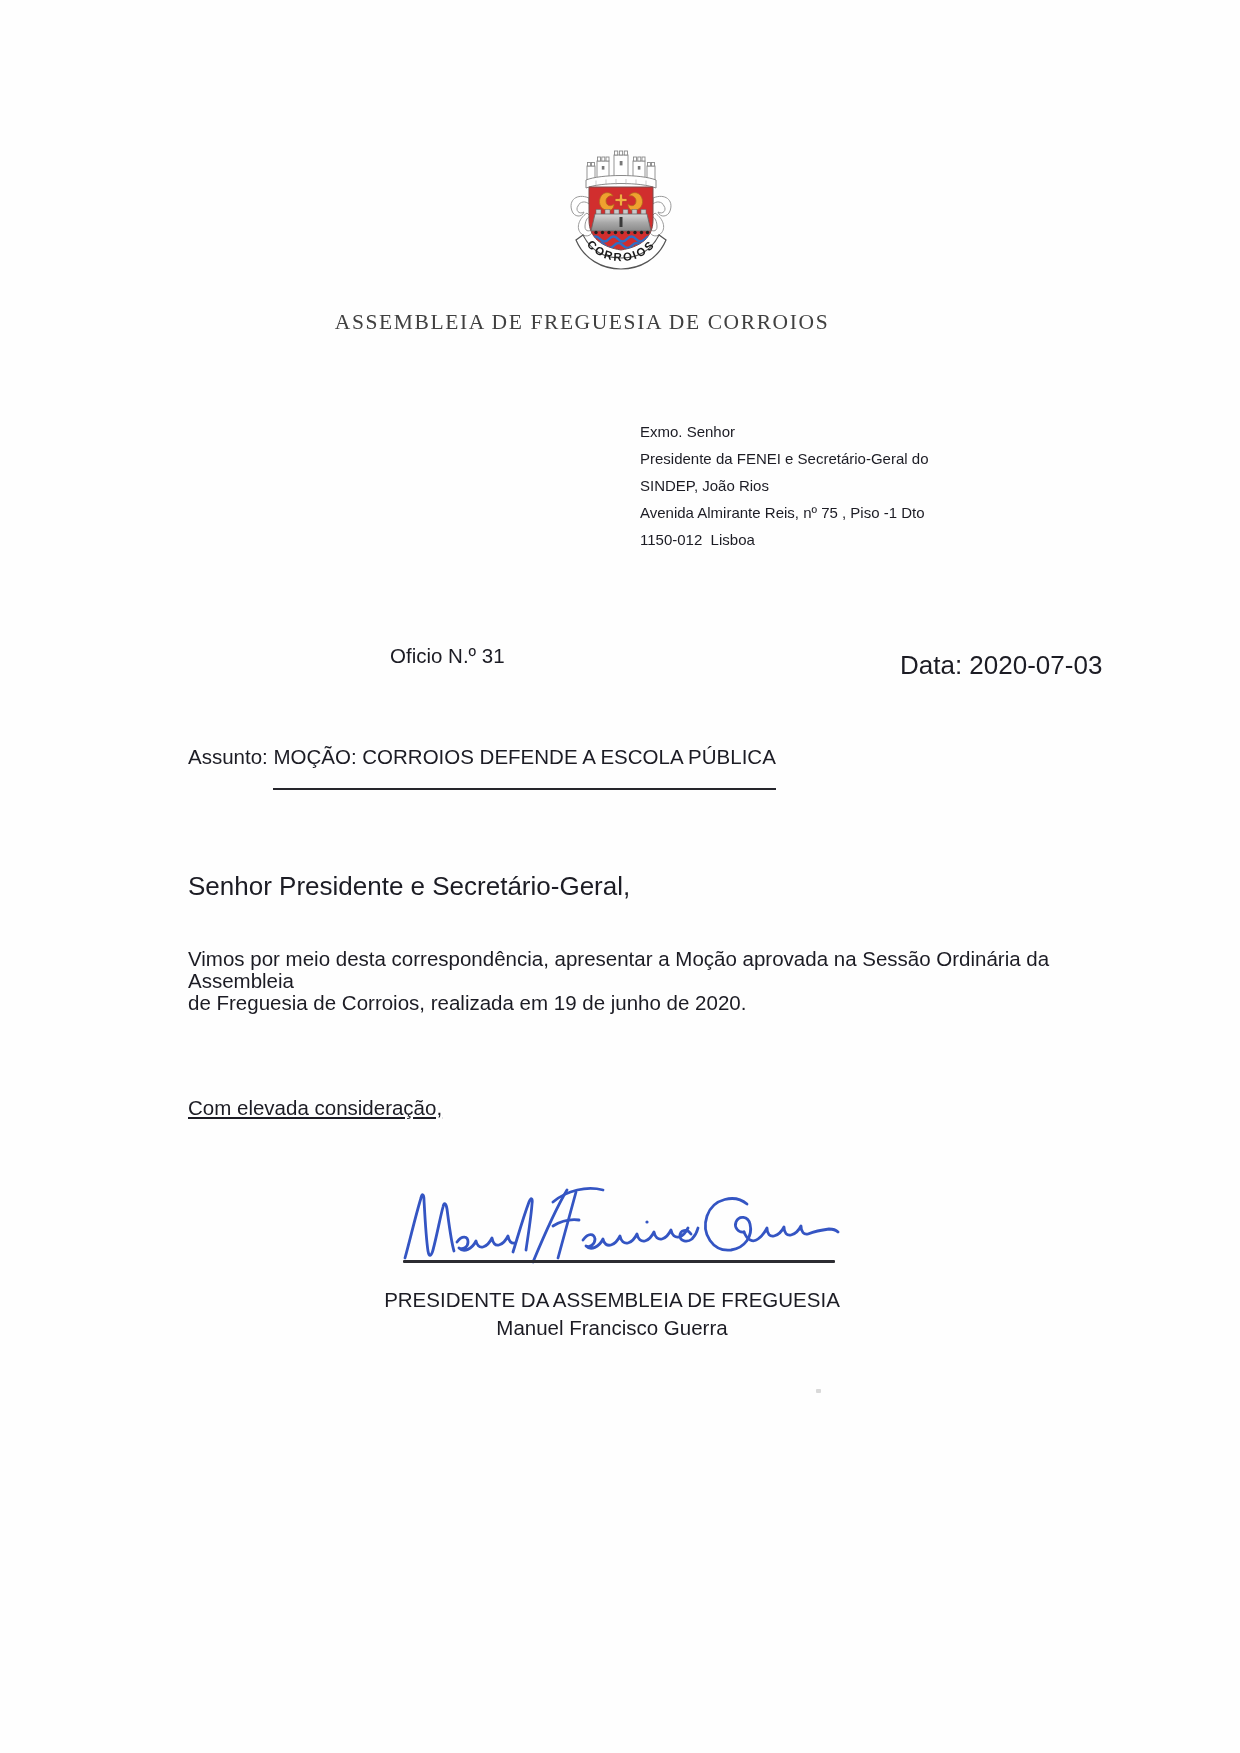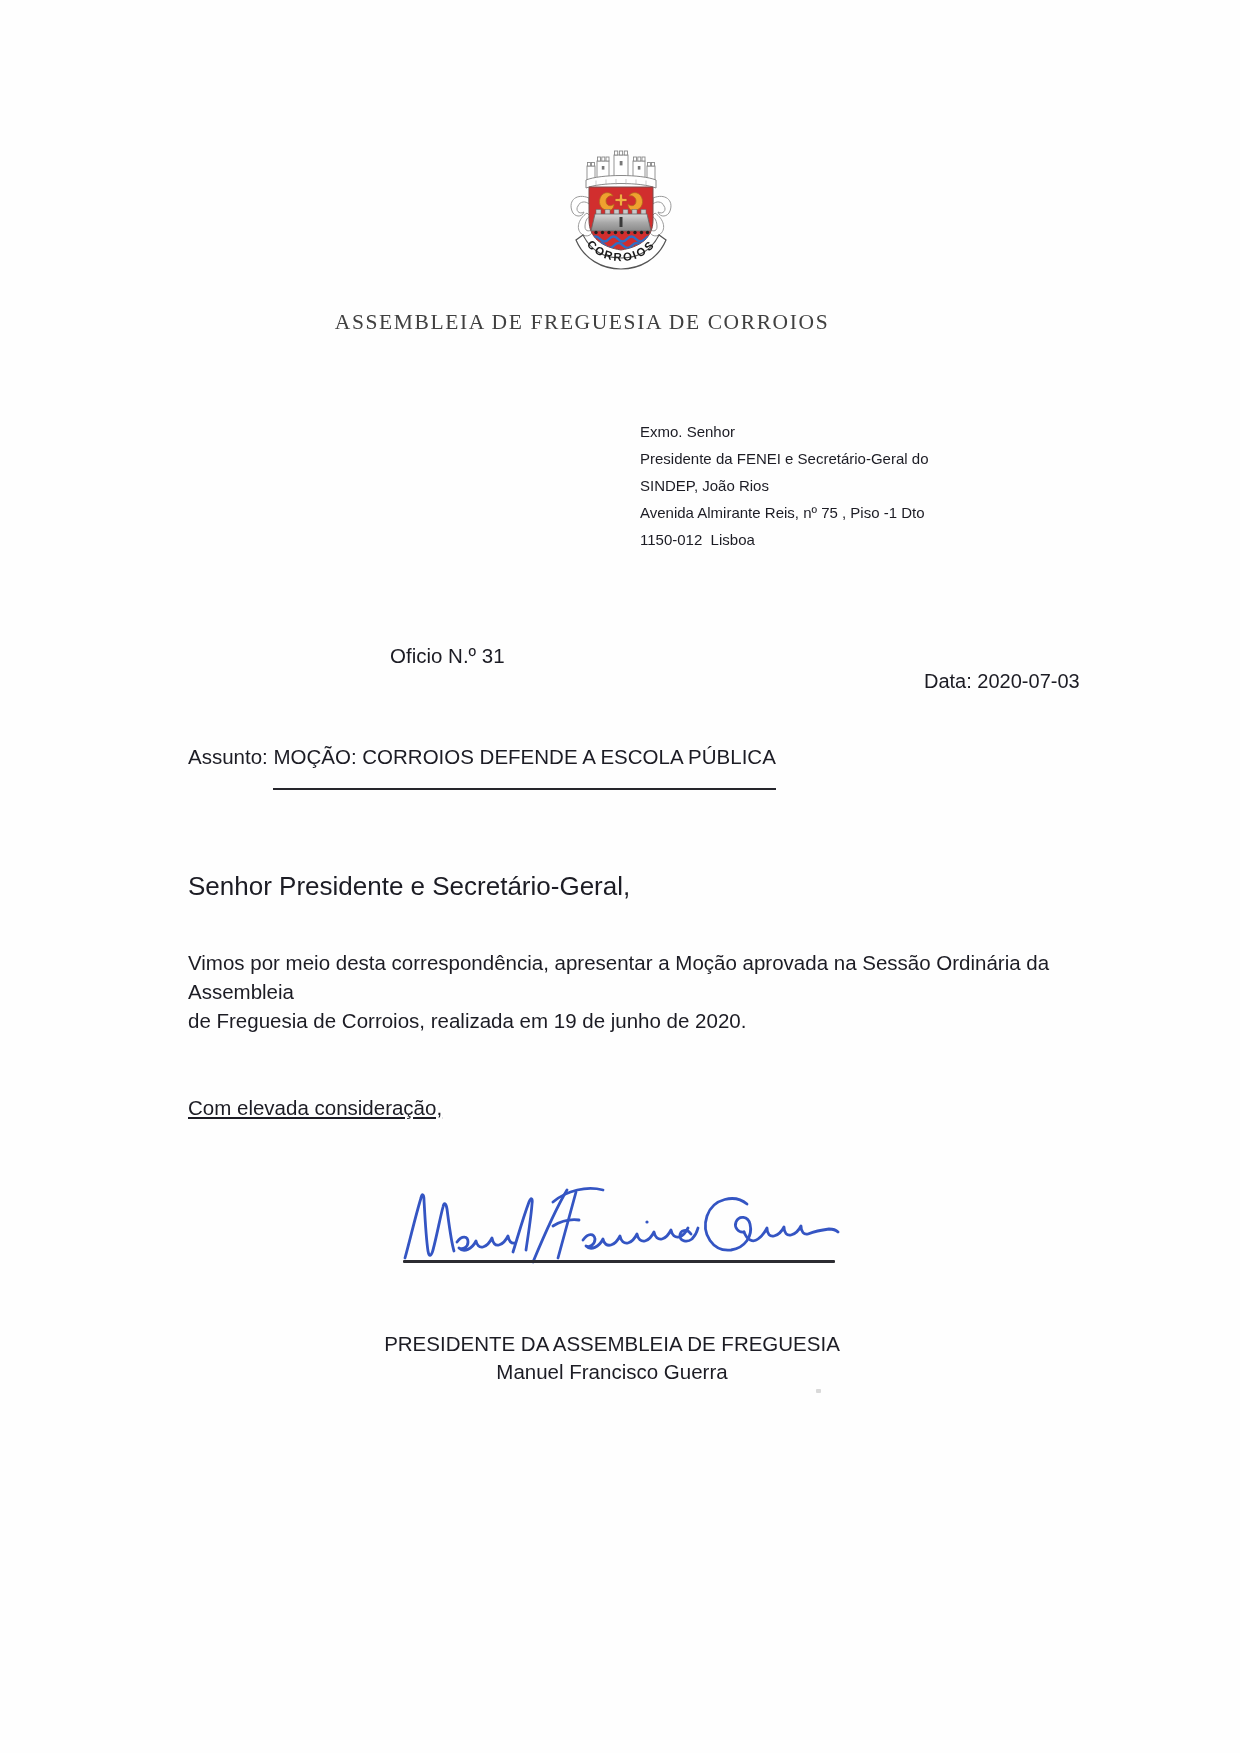--- a/index.html
+++ b/index.html
@@ -10,29 +10,29 @@
   .abs{position:absolute;}
   .crest{left:556px;top:140px;width:130px;height:148px;}
   .org-title{
     left:0;top:310px;width:1164px;text-align:center;
     font-family:"Liberation Serif",serif;font-size:21.5px;letter-spacing:1.6px;color:#404040;
   }
   .recipient{left:640px;top:418px;font-size:15px;line-height:27px;}
   .recipient .bold{font-weight:normal;}
   .recipient .pre{white-space:pre;}
   .oficio{left:390px;top:644px;font-size:20.5px;}
-  .date{left:924px;top:650px;font-size:20px;margin-top:20px;}
+  .date{left:900px;top:650px;font-size:26px;}
   .subject{left:188px;top:745px;font-size:20.5px;}
   .subject .underline{border-bottom:2px solid #26262c;padding-bottom:20px;}
   .salutation{left:188px;top:871px;font-size:26px;}
-  .paragraph{left:188px;top:948px;width:910px;font-size:20.5px;line-height:29px;}
+  .paragraph{left:188px;top:948px;width:910px;font-size:20.5px;line-height:22px;}
   .closing{left:188px;top:1096px;font-size:20.5px;text-decoration:underline;}
   .sig-svg{left:395px;top:1178px;width:445px;height:92px;}
   .sig-underline{left:403px;top:1260px;width:432px;height:3px;background:#2c2c31;border-radius:1px;}
-  .sig-block{left:0;top:1286px;width:1224px;text-align:center;font-size:20.5px;line-height:27.5px;margin-top:44px;}
+  .sig-block{left:0;top:1286px;width:1224px;text-align:center;font-size:20.5px;line-height:27.5px;}
   .speck{left:816px;top:1389px;width:5px;height:4px;background:#b9b9b9;opacity:.55;border-radius:1px;}
 </style>
 </head>
 <body>
 
 <div class="page">
 
   <div class="abs crest">
     <svg width="130" height="148" viewBox="0 0 130 148">
       <defs>

